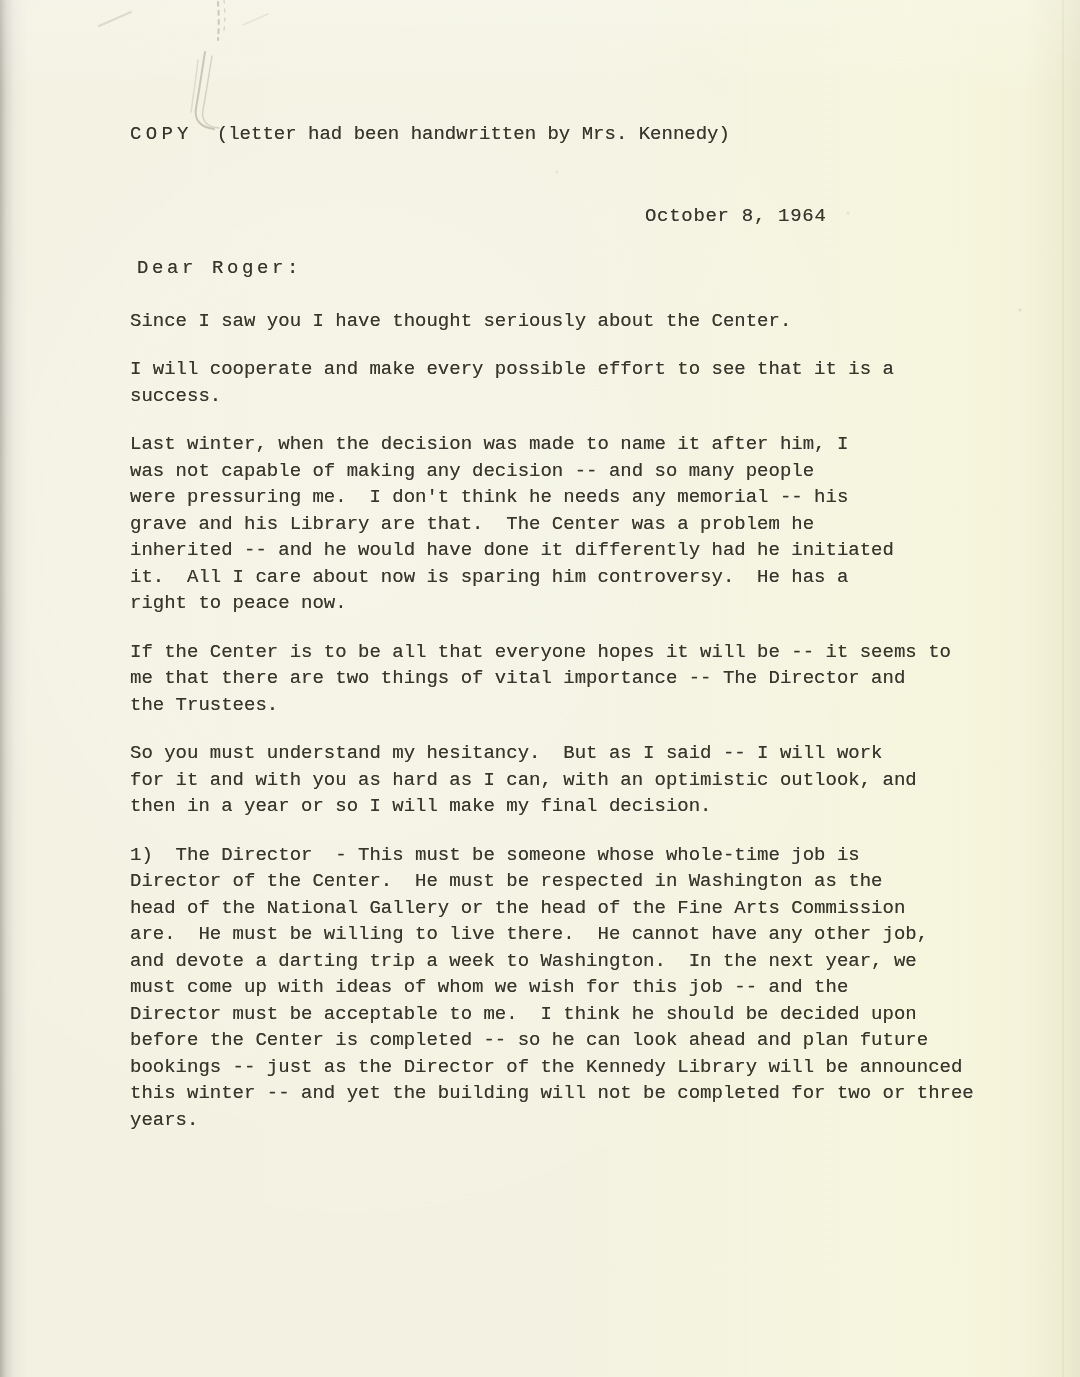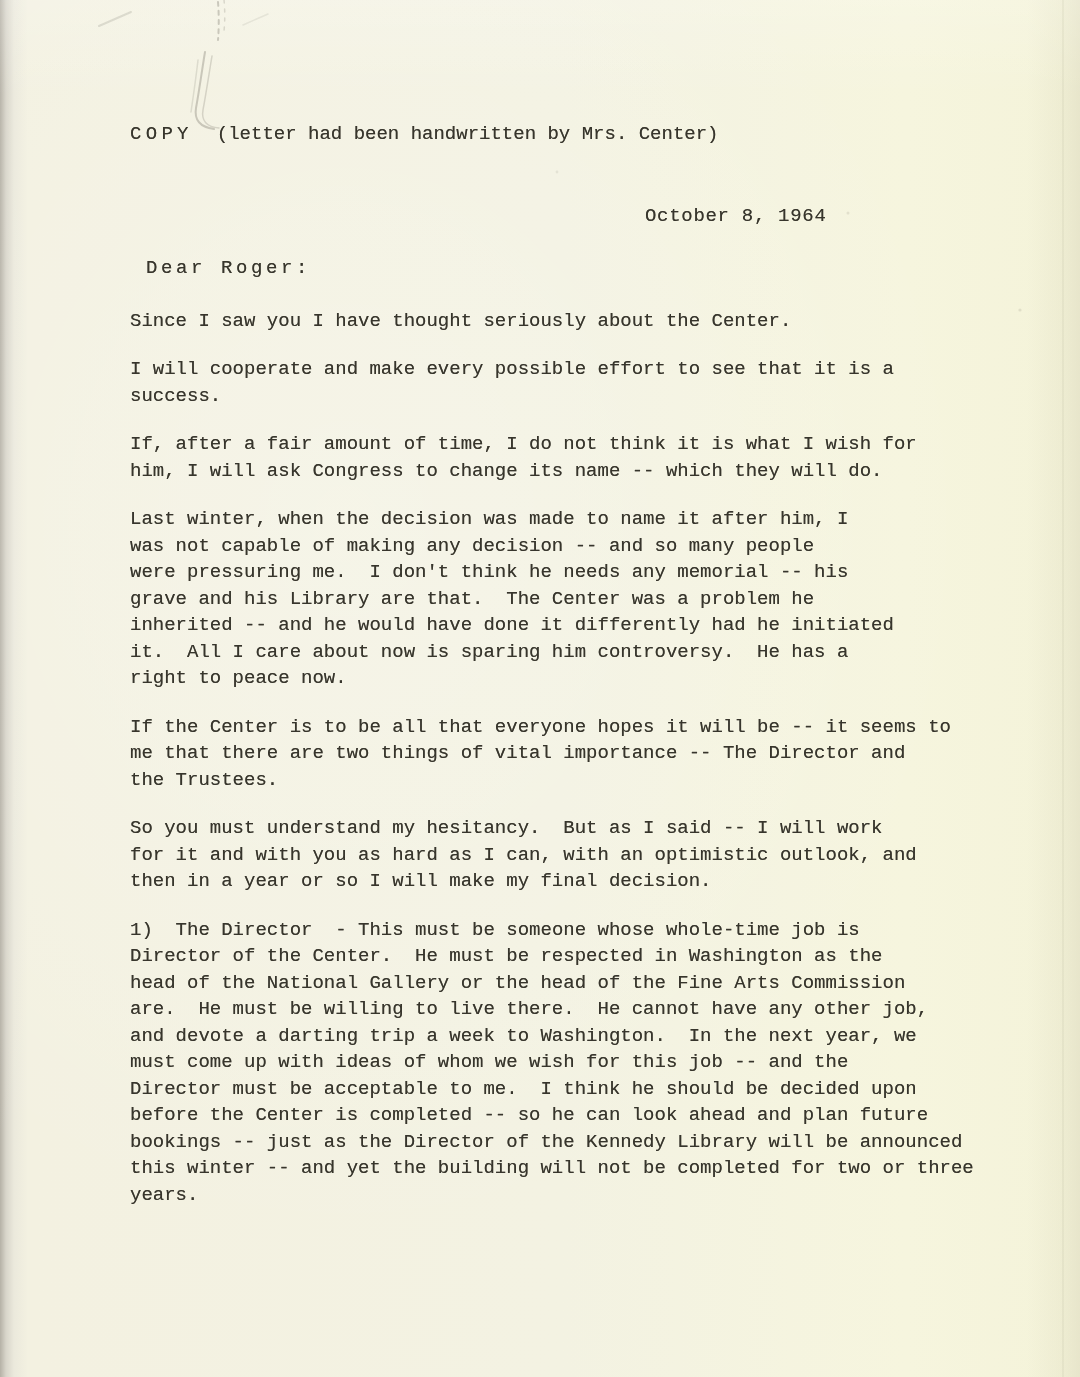--- a/index.html
+++ b/index.html
@@ -55,21 +55,21 @@
   }
   .copy-annotation {
     margin-left: 24px;
   }
   .date-line {
     margin: 0 0 26px 515px;
     letter-spacing: 0.7px;
     white-space: pre-wrap;
   }
   .salutation {
-    margin: 0 0 26px 16px;
+    margin: 0 0 26px 7px;
     letter-spacing: 3.6px;
     white-space: pre-wrap;
   }
   .para {
     margin: 4px 0 22px 0;
     white-space: pre-wrap;
   }
   .underlined {
     text-decoration-thickness: 2px;
     text-underline-offset: 5px;
@@ -95,34 +95,32 @@
       <circle cx="848" cy="213" r="1.5" opacity="0.12"></circle>
       <circle cx="557" cy="172" r="1.4" opacity="0.10"></circle>
       <circle cx="463" cy="1526" r="1.4" opacity="0.10"></circle>
     </g>
   </svg>
 
   <div class="fold-line"></div>
 
   <div class="content">
 
-    <div class="copy-line"><span class="copy-label">COPY</span><span class="copy-annotation">(letter had been handwritten by Mrs. Center)</span></div>
+    <div class="copy-line"><span class="copy-label">COPY</span><span class="copy-annotation">(letter had been handwritten by Mrs. Kennedy)</span></div>
 
     <div class="date-line">October 8, 1964</div>
 
     <div class="salutation">Dear Roger:</div>
 
     <p class="para">Since I saw you I have thought seriously about the Center.</p>
 
 
     <p class="para">I will cooperate and make every possible effort to see that it is a
 success.</p>
 
-    <p class="para">If, after a fair amount of time, I do not think it is what I wish for
-him, I will ask Congress to change its name -- which they will do.</p>
 
     <p class="para">Last winter, when the decision was made to name it after him, I
 was not capable of making any decision -- and so many people
 were pressuring me.  I don't think he needs any memorial -- his
 grave and his Library are that.  The Center was a problem he
 inherited -- and he would have done it differently had he initiated
 it.  All I care about now is sparing him controversy.  He has a
 right to peace now.</p>
 
     <p class="para">If the Center is to be all that everyone hopes it will be -- it seems to

